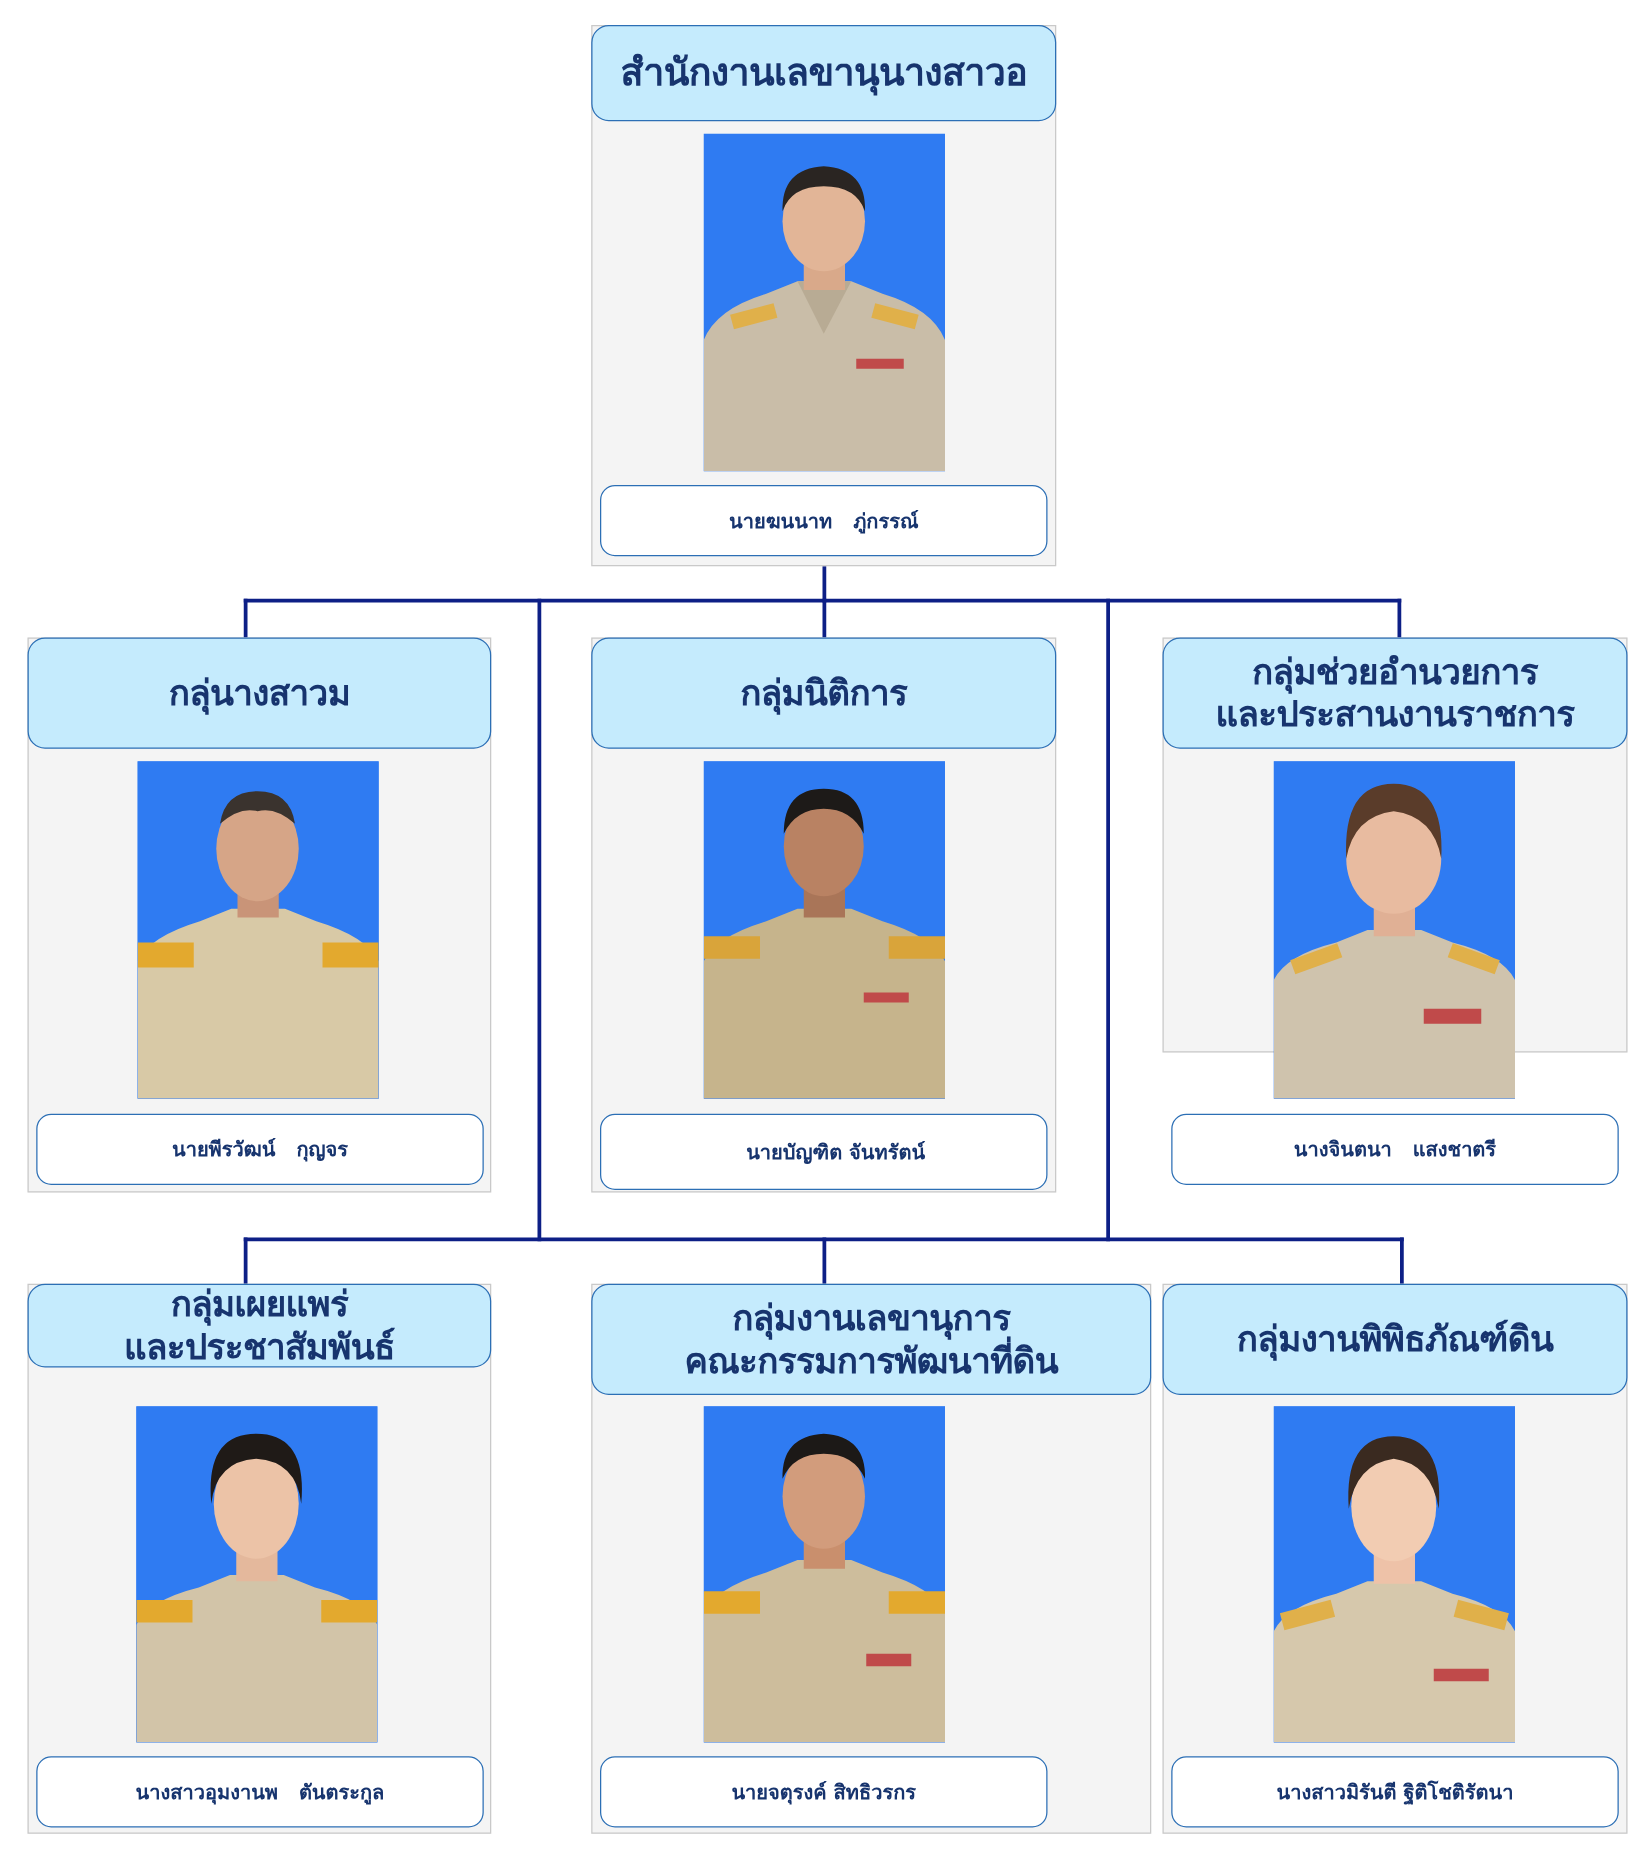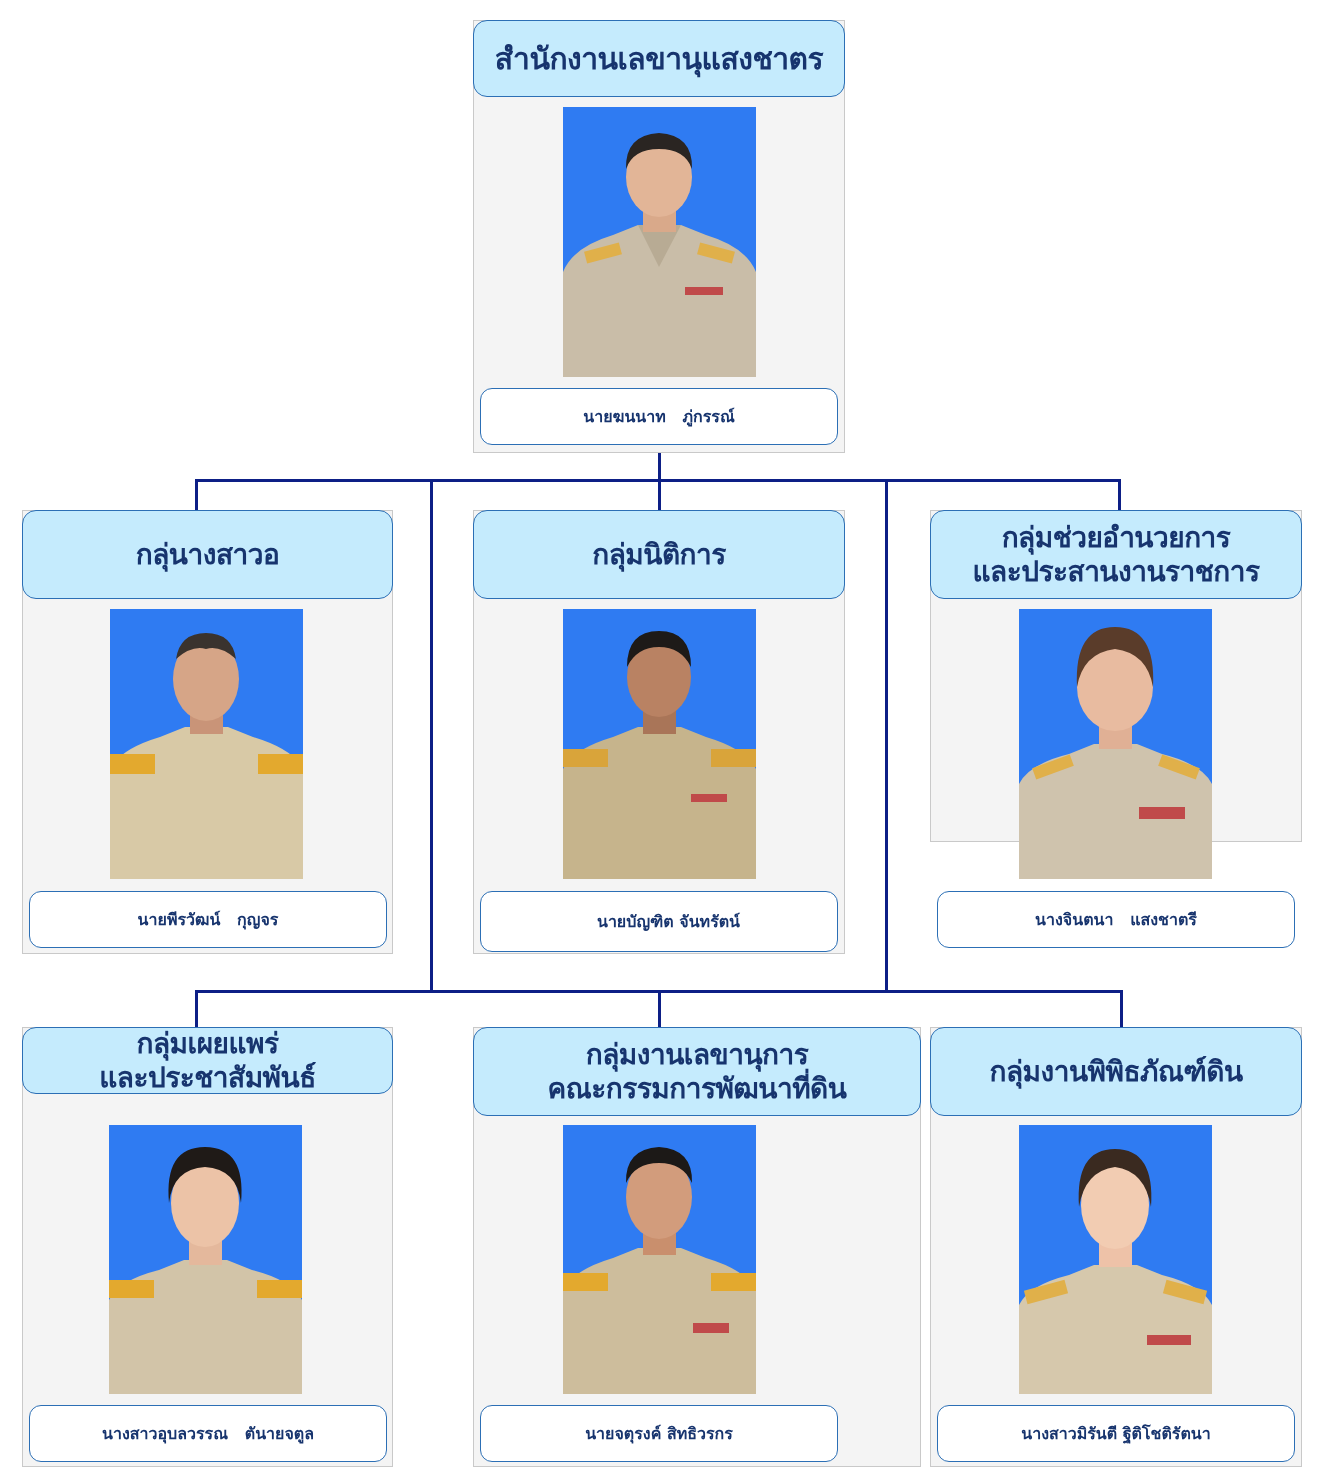--- a/index.html
+++ b/index.html
@@ -37,39 +37,39 @@
 <div class="line" style="left:658px; top:479px; width:3px; height:32px;"></div>
 <div class="line" style="left:1118px; top:479px; width:3px; height:32px;"></div>
 <div class="line" style="left:430px; top:479px; width:3px; height:514px;"></div>
 <div class="line" style="left:885px; top:479px; width:3px; height:514px;"></div>
 <div class="line" style="left:195px; top:990px; width:928px; height:3px;"></div>
 <div class="line" style="left:195px; top:990px; width:3px; height:38px;"></div>
 <div class="line" style="left:658px; top:990px; width:3px; height:38px;"></div>
 <div class="line" style="left:1120px; top:990px; width:3px; height:38px;"></div>
 
 <div class="card" style="left:473px; top:20px; width:372px; height:433px;">
-  <div class="card-header" style="height:77px; font-size:30px;">สำนักงานเลขานุแสงชาตร</div>
+  <div class="card-header" style="height:77px; font-size:30px;">สำนักงานเลขานุนางสาวอ</div>
   <div class="photo" style="left:89px; top:86px;">
     <svg width="193" height="270" viewBox="0 0 193 270">
       <rect width="193" height="270" fill="#2f7bf2"></rect>
       <path d="M0 270 L0 165 Q10 140 50 128 L75 118 L118 118 L143 128 Q183 140 193 165 L193 270 Z" fill="#c9bda8"></path>
       <path d="M75 118 L96 160 L118 118 Z" fill="#b8ab94"></path>
       <rect x="80" y="95" width="33" height="30" fill="#d9a98a"></rect>
       <ellipse cx="96" cy="70" rx="33" ry="40" fill="#e2b597"></ellipse>
       <path d="M63 62 Q62 28 96 26 Q130 28 129 62 Q122 42 96 42 Q70 42 63 62 Z" fill="#2a2522"></path>
       <rect x="22" y="140" width="36" height="12" fill="#e0b04a" transform="rotate(-15 40 146)"></rect>
       <rect x="135" y="140" width="36" height="12" fill="#e0b04a" transform="rotate(15 153 146)"></rect>
       <rect x="122" y="180" width="38" height="8" fill="#c04a4a"></rect>
     </svg>
   </div>
   <div class="name-box" style="left:6px; top:367px; width:358px; height:57px;">นายฆนนาท   ภู่กรรณ์</div>
 </div>
 
 <div class="card" style="left:22px; top:510px; width:371px; height:444px;">
-  <div class="card-header" style="height:89px;">กลุ่นางสาวอ</div>
+  <div class="card-header" style="height:89px;">กลุ่นางสาวม</div>
   <div class="photo" style="left:87px; top:98px;">
     <svg width="193" height="270" viewBox="0 0 193 270">
       <rect width="193" height="270" fill="#2f7bf2"></rect>
       <path d="M0 270 L0 160 Q10 140 50 128 L75 118 L118 118 L143 128 Q183 140 193 160 L193 270 Z" fill="#d8c9a6"></path>
       <rect x="80" y="95" width="33" height="30" fill="#c99478"></rect>
       <ellipse cx="96" cy="70" rx="33" ry="42" fill="#d6a587"></ellipse>
       <path d="M66 50 Q70 24 96 24 Q122 24 126 50 Q110 36 96 40 Q82 36 66 50 Z" fill="#3a332e"></path>
       <rect x="0" y="145" width="45" height="20" fill="#e3a92e"></rect>
       <rect x="148" y="145" width="45" height="20" fill="#e3a92e"></rect>
     </svg>
@@ -119,21 +119,21 @@
     <svg width="193" height="269" viewBox="0 0 193 269">
       <rect width="193" height="269" fill="#2f7bf2"></rect>
       <path d="M0 269 L0 175 Q10 155 50 145 L75 135 L118 135 L143 145 Q183 155 193 175 L193 269 Z" fill="#d2c4a8"></path>
       <rect x="80" y="110" width="33" height="30" fill="#e4b89c"></rect>
       <ellipse cx="96" cy="78" rx="34" ry="44" fill="#ecc3a7"></ellipse>
       <path d="M60 78 Q55 22 96 22 Q137 22 132 78 Q128 44 96 42 Q64 44 60 78 Z" fill="#1f1a17"></path>
       <rect x="0" y="155" width="45" height="18" fill="#e3a92e"></rect>
       <rect x="148" y="155" width="45" height="18" fill="#e3a92e"></rect>
     </svg>
   </div>
-  <div class="name-box" style="left:6px; top:377px; width:358px; height:57px;">นางสาวอุบลวรรณ   ตันายจตูล</div>
+  <div class="name-box" style="left:6px; top:377px; width:358px; height:57px;">นางสาวอุมงานพ   ตันตระกูล</div>
 </div>
 
 <div class="card" style="left:473px; top:1027px; width:448px; height:440px;">
   <div class="card-header" style="height:89px;">กลุ่มงานเลขานุการ
 คณะกรรมการพัฒนาที่ดิน</div>
   <div class="photo" style="left:89px; top:97px; height:269px;">
     <svg width="193" height="269" viewBox="0 0 193 269">
       <rect width="193" height="269" fill="#2f7bf2"></rect>
       <path d="M0 269 L0 165 Q10 145 50 133 L75 123 L118 123 L143 133 Q183 145 193 165 L193 269 Z" fill="#cdbd9c"></path>
       <rect x="80" y="100" width="33" height="30" fill="#c98f6d"></rect>

